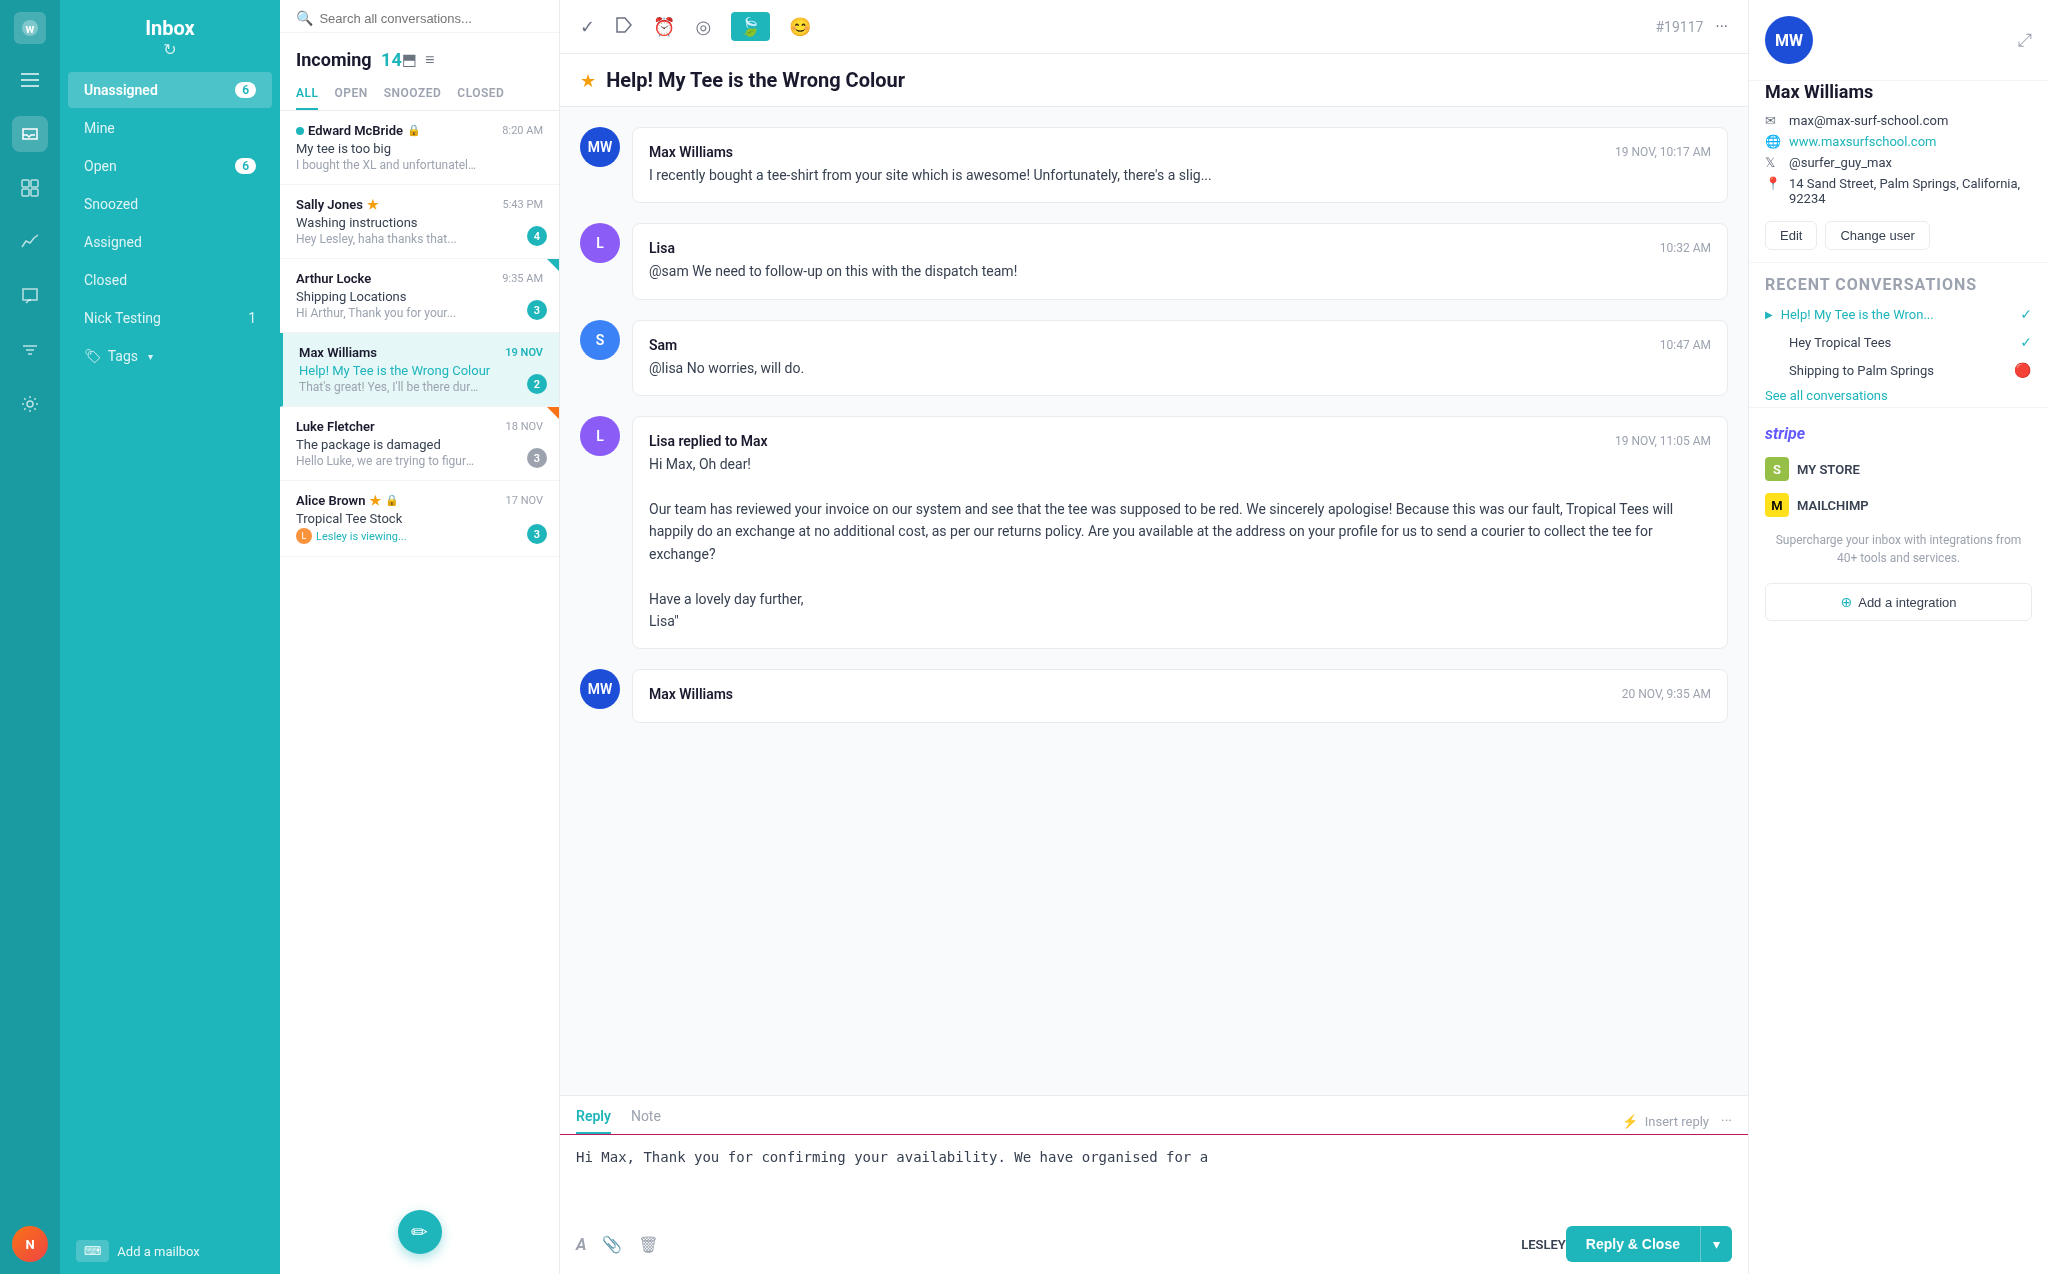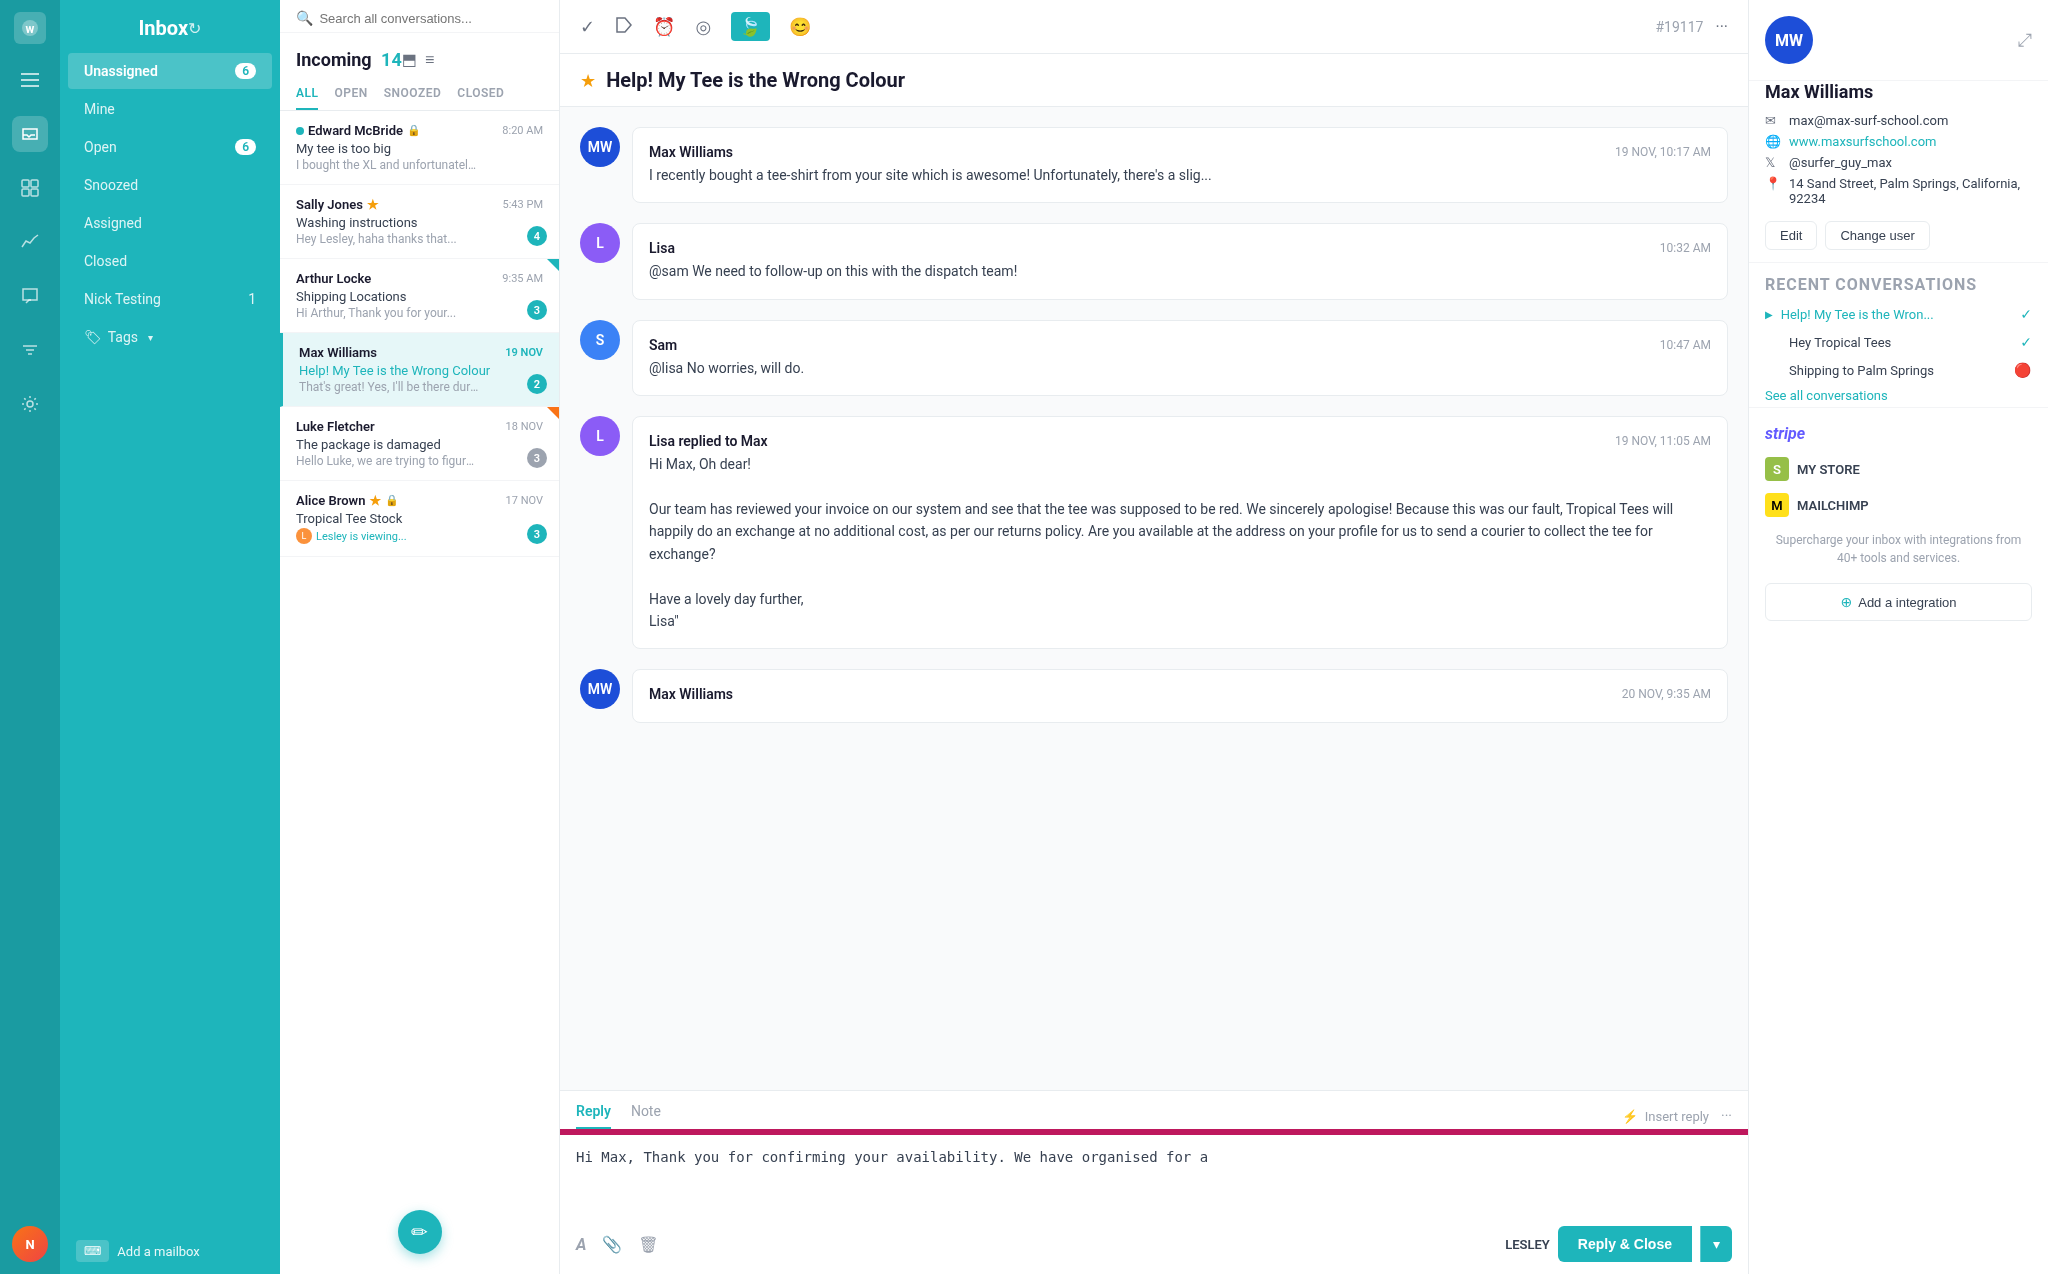--- a/index.html
+++ b/index.html
@@ -47,22 +47,23 @@
     
     .sidebar {
       width: 220px;
       background: #1eb5bb;
       color: white;
       display: flex;
       flex-direction: column;
       flex-shrink: 0;
     }
     .sidebar-header {
-      display: flex; align-items: center; justify-content: center;
+      display: flex; align-items: center; justify-content: space-between;
       padding: 16px 32px 12px;
+      flex-direction: column;
     }
     .sidebar-header h1 {
       font-size: 20px; font-weight: 700; color: white;
     }
     .sidebar-header .refresh-icon {
       color: rgba(255,255,255,0.8); cursor: pointer; font-size: 16px;
     }
     .sidebar-item {
       display: flex; align-items: center; justify-content: space-between;
       padding: 10px 16px;
@@ -263,38 +264,38 @@
       border-radius: 8px;
       padding: 16px;
     }
 
     
     .reply-box {
       background: white;
       border-top: 1px solid #e8ecef;
       padding: 0;
     }
-    .reply-tabs { display: flex; padding: 12px 16px 0; gap: 20px; border-bottom: 6px solid #be185d; }
+    .reply-tabs { display: flex; padding: 12px 16px 0; gap: 20px; border-bottom: 1px solid #be185d; }
     .reply-tab { font-size: 14px; color: #9ca3af; cursor: pointer; padding-bottom: 8px; border-bottom: 2px solid transparent; }
     .reply-tab.active { color: #1eb5bb; border-bottom-color: #1eb5bb; font-weight: 600; }
     .reply-tab-actions { margin-left: auto; display: flex; gap: 12px; align-items: center; }
     .reply-insert { display: flex; align-items: center; gap: 6px; color: #9ca3af; font-size: 13px; cursor: pointer; }
     .reply-insert .bolt { color: #f59e0b; }
     .reply-textarea {
       width: 100%; border: none; outline: none; padding: 12px 16px;
       font-size: 14px; color: #374151; resize: none; height: 80px;
       background: white; line-height: 1.5;
     }
     .reply-footer {
       display: flex; align-items: center; justify-content: space-between;
       padding: 8px 16px 12px;
     }
     .reply-footer-left { display: flex; gap: 16px; align-items: center; }
     .reply-format-btn { color: #9ca3af; cursor: pointer; font-size: 16px; }
-    .reply-footer-right { display: flex; align-items: center; gap: 8px; }
+    .reply-footer-right { display: flex; align-items: center; }
     .lesley-label { font-size: 13px; font-weight: 600; color: #374151; }
     .reply-close-btn {
       background: #1eb5bb; color: white;
       border: none; border-radius: 6px 0 0 6px;
       padding: 10px 20px; font-size: 14px; font-weight: 600; cursor: pointer;
     }
     .reply-dropdown-btn {
       background: #1eb5bb; color: white;
       border: none; border-radius: 0 6px 6px 0;
       padding: 10px 12px; font-size: 14px; cursor: pointer;

